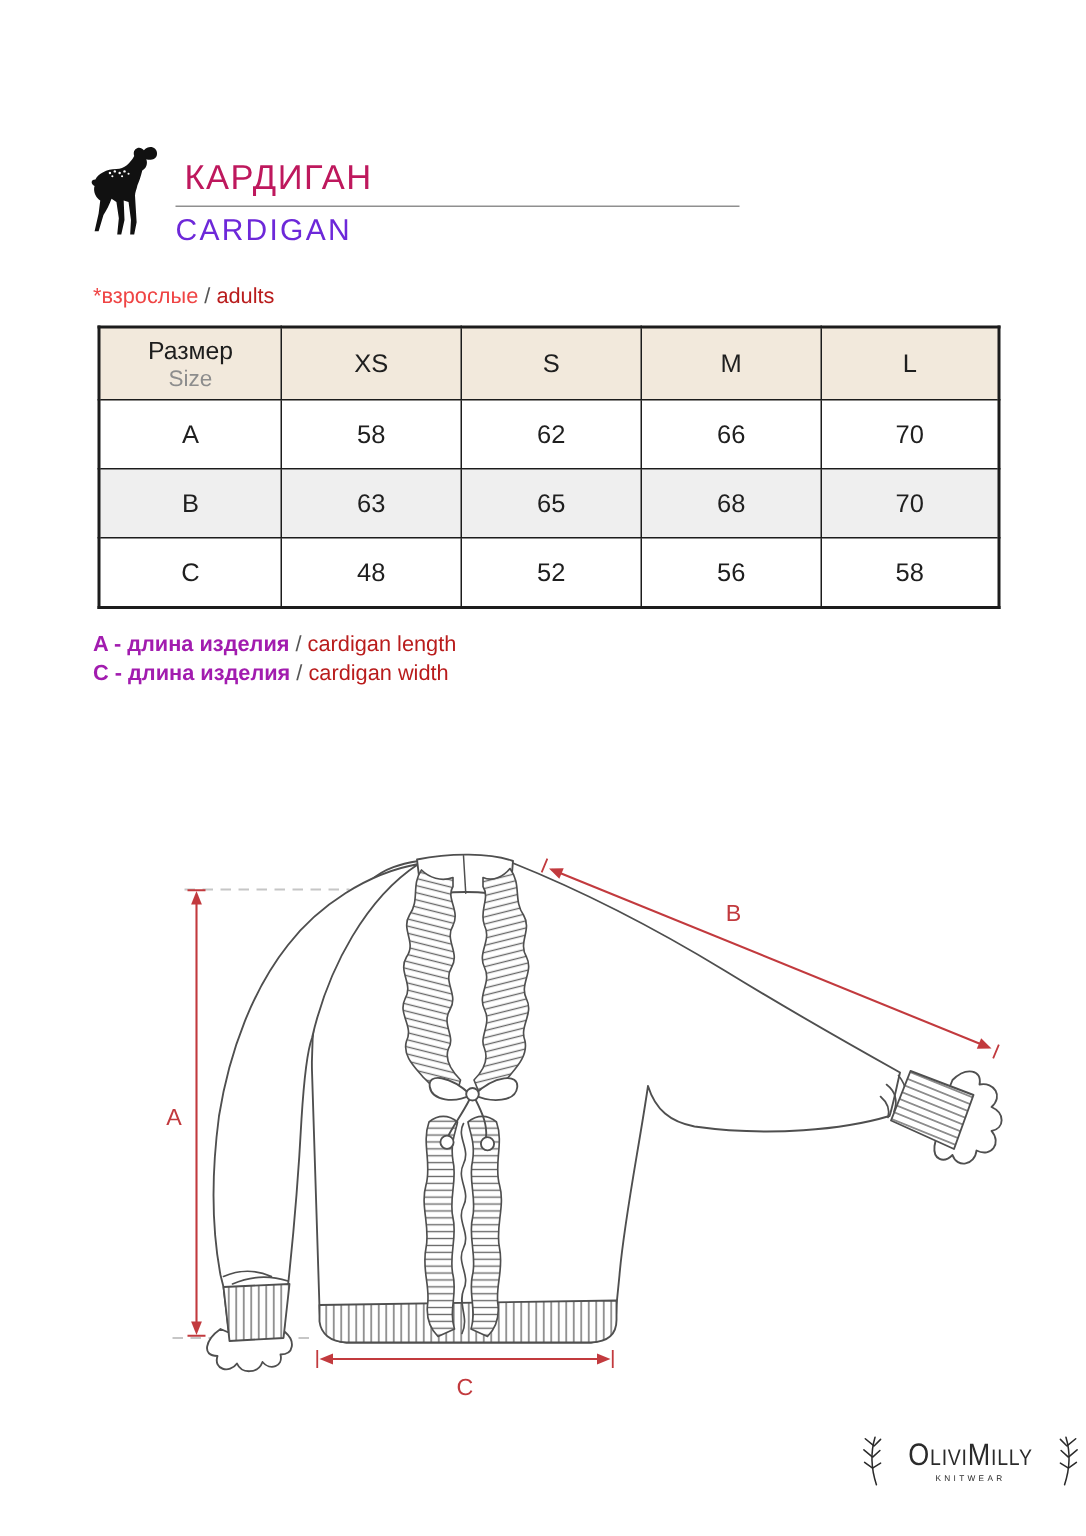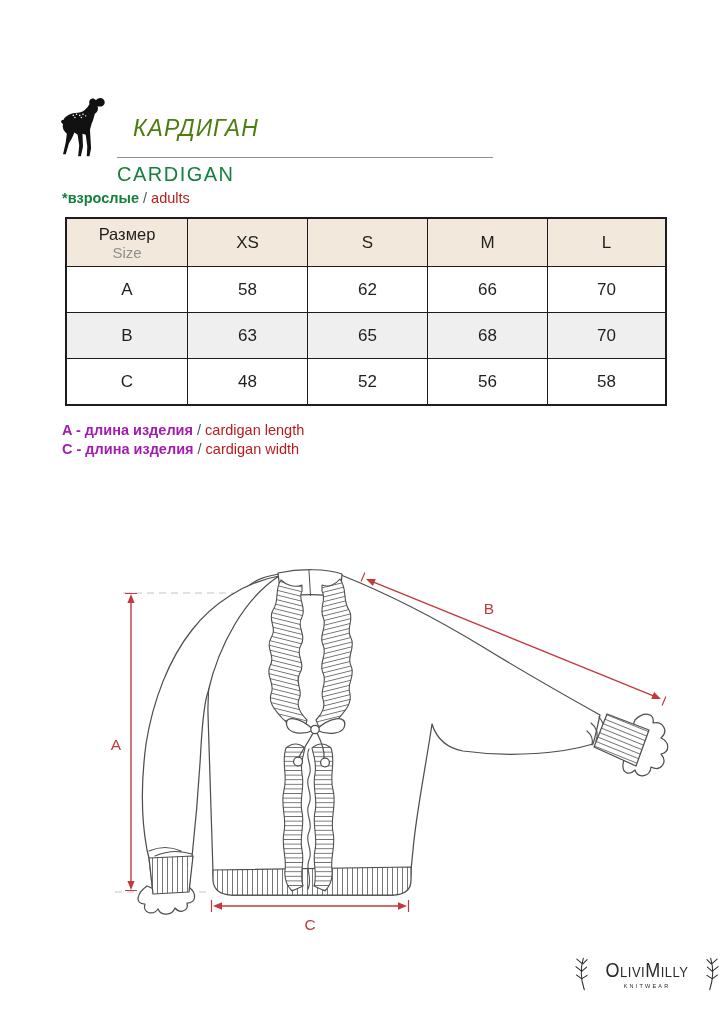--- a/index.html
+++ b/index.html
@@ -7,26 +7,26 @@
     position:relative;
     width:724px;height:1024px;
     background:#ffffff;
     font-family:"Liberation Sans", sans-serif;
     color:#1f1f1f;
     overflow:hidden;
   }
   
   .logo-deer{position:absolute;left:56px;top:97px;width:54px;height:62px;}
   .title-block{position:absolute;left:117px;top:99px;width:376px;}
-  .title-ru{font-size:23px;font-weight:500;letter-spacing:1px;color:#4d7c0f;margin:16px;line-height:26px;font-style:italic;}
+  .title-ru{font-size:23px;font-weight:500;letter-spacing:1px;color:#be185d;margin:6px;line-height:26px;}
   .title-rule{height:1px;background:#8f8f8f;margin:4px 0 5px 0;width:376px;}
-  .title-en{font-size:20px;font-weight:400;letter-spacing:1.5px;color:#15803d;margin:0;line-height:23px;}
+  .title-en{font-size:20px;font-weight:400;letter-spacing:1.5px;color:#6d28d9;margin:0;line-height:23px;}
   
   .note{position:absolute;left:62px;top:190px;font-size:14.5px;}
-  .note .ru{color:#15803d;font-weight:700;}
+  .note .ru{color:#ef4444;font-weight:400;}
   .gray{color:#b91c1c;font-weight:400;}
   .sep{color:#555;}
   
   .size-table{position:absolute;left:65px;top:217px;border-collapse:collapse;table-layout:fixed;width:594px;}
   .size-table td{border:1px solid #1c1c1c;text-align:center;vertical-align:middle;font-size:17px;color:#1f1f1f;padding:0;}
   .size-table{border:2px solid #1c1c1c;}
   .size-table .hrow td{background:#f2e9dc;height:47px;}
   .size-table .corner-ru{font-size:16.5px;line-height:19px;color:#1d1d1d;}
   .size-table .corner-en{font-size:15px;line-height:17px;color:#8d8d8d;}
   .size-table .r0 td,.size-table .r2 td{background:#ffffff;height:45px;}

